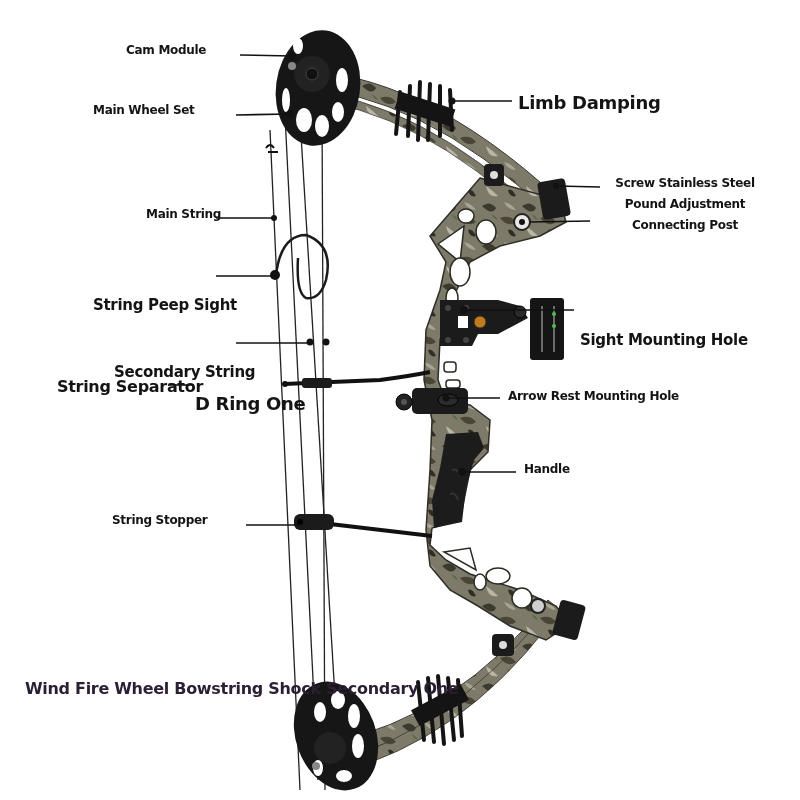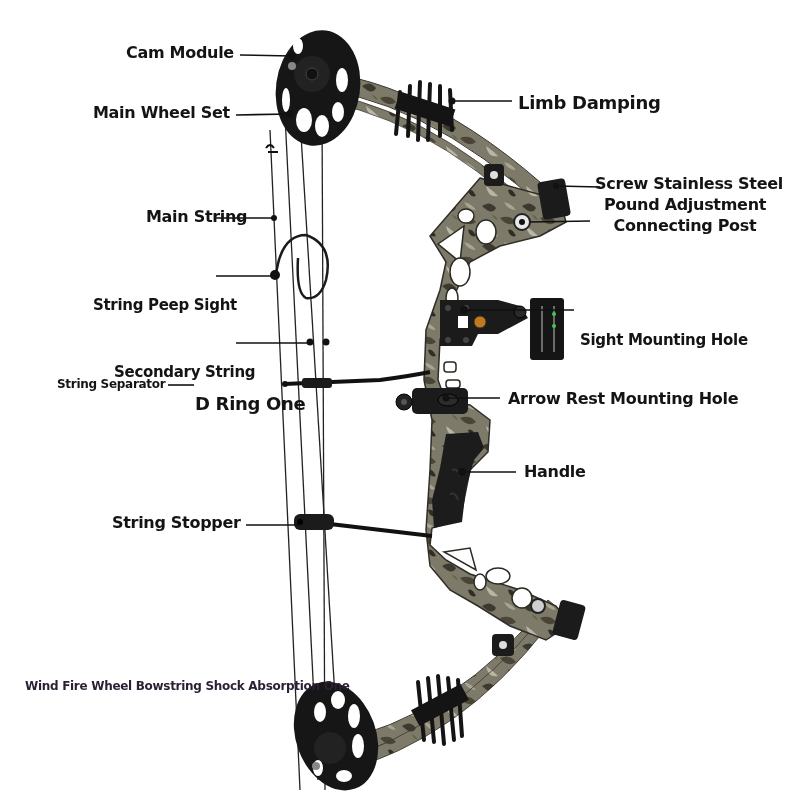--- a/index.html
+++ b/index.html
@@ -1,24 +1,24 @@
 <!DOCTYPE html>
 <html><head>
 <meta charset="utf-8">
 <style>
   html, body { margin: 0; padding: 0; background: #ffffff; }
   body { width: 800px; height: 800px; position: relative; overflow: hidden;
          font-family: "Liberation Sans", "DejaVu Sans", sans-serif; color: #111; }
   #canvas { position: absolute; left: 0; top: 0; width: 800px; height: 800px; }
   .label { position: absolute; white-space: nowrap; font-weight: bold; color: #141414;
            font-family: "DejaVu Sans", "Liberation Sans", sans-serif; letter-spacing: -0.3px; }
-  .lg { font-size: 16px; }
+  .lg { font-size: 12px; }
   .md { font-size: 18px; }
   .sm { font-size: 15px; margin-top: 29px; }
-  .xs { font-size: 12px; }
+  .xs { font-size: 16px; }
   .purple { color: #2a1f33; font-weight: bold; }
   .center { text-align: center; }
 </style>
 </head>
 <body>
 
 <svg id="canvas" viewBox="0 0 800 800" xmlns="http://www.w3.org/2000/svg">
   <defs>
     <pattern id="camo" patternUnits="userSpaceOnUse" width="40" height="40">
       <rect width="40" height="40" fill="#7d7a6a"></rect>
@@ -206,13 +206,13 @@
 
 <div class="label lg" style="left:114px; top:207px;margin-left:32px;">Main String</div>
 <div class="label sm" style="left:93px; top:267px;">String Peep Sight</div>
 <div class="label sm" style="left:580px; top:302px;">Sight Mounting Hole</div>
 <div class="label sm" style="left:114px; top:334px;">Secondary String</div>
 <div class="label xs" style="left:57px; top:377px;">String Separator</div>
 <div class="label md" style="left:195px; top:393px;">D Ring One</div>
 <div class="label lg" style="left:508px; top:389px;">Arrow Rest Mounting Hole</div>
 <div class="label lg" style="left:524px; top:462px;">Handle</div>
 <div class="label lg" style="left:112px; top:513px;">String Stopper</div>
-<div class="label xs purple" style="left:25px; top:679px;">Wind Fire Wheel Bowstring Shock Absorption One</div>
+<div class="label xs purple" style="left:25px; top:679px;">Wind Fire Wheel Bowstring Shock Secondary One</div>
 
 </body></html>

